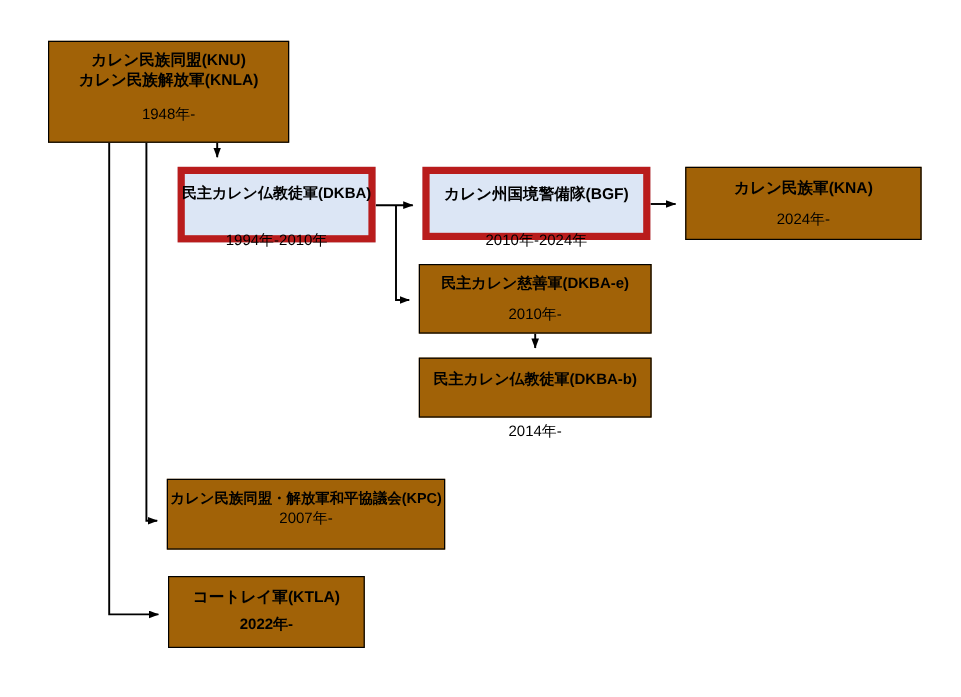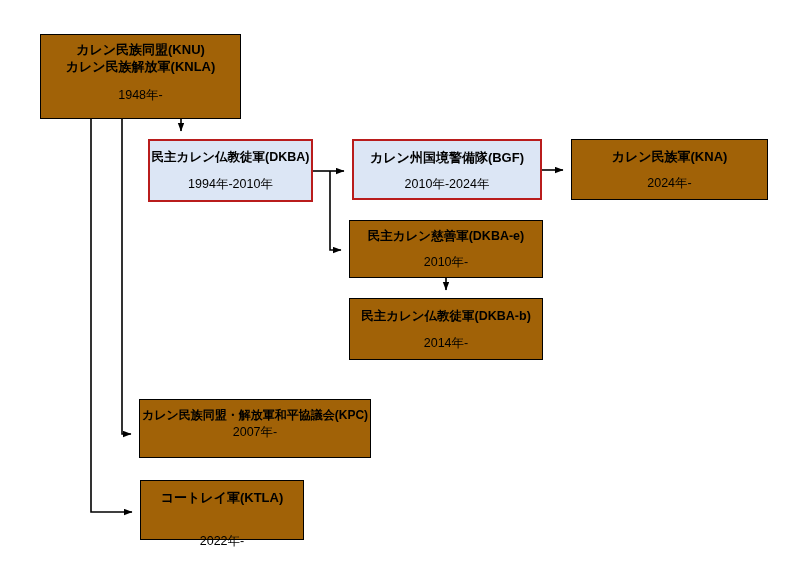--- a/index.html
+++ b/index.html
@@ -24,21 +24,22 @@
     border: 1px solid #000000;
     background: #a16207;
     display: flex;
     flex-direction: column;
     align-items: center;
     justify-content: flex-start;
     text-align: center;
   }
   .node.filled {
     background: #dce6f5;
-    border: 2px solid #b91c1c;
+    border: 6px solid #b91c1c;
+    gap: 12px;
   }
   .node .title {
     font-size: 13px;
     font-weight: bold;
     line-height: 17px;
     white-space: nowrap;
     letter-spacing: 0px;
   }
   .node .subtitle {
     font-size: 12.5px;
@@ -102,28 +103,28 @@
   <div class="node" style="left:571px; top:139px; width:197px; height:61px; padding-top:8px;">
     <div class="title">カレン民族軍(KNA)</div>
     <div class="subtitle" style="margin-top:10px;">2024年-</div>
   </div>
 
   <div class="node" style="left:349px; top:220px; width:194px; height:58px; padding-top:7px;">
     <div class="title" style="font-size:12.5px;">民主カレン慈善軍(DKBA-e)</div>
     <div class="subtitle" style="margin-top:9px;">2010年-</div>
   </div>
 
-  <div class="node" style="left:349px; top:298px; width:194px; height:62px; padding-top:9px;">
+  <div class="node" style="left:349px; top:298px; width:194px; height:50px; padding-top:9px;gap:16px;">
     <div class="title" style="font-size:12.5px;">民主カレン仏教徒軍(DKBA-b)</div>
     <div class="subtitle" style="margin-top:10px;">2014年-</div>
   </div>
 
   <div class="node" style="left:139px; top:399px; width:232px; height:59px; padding-top:7px;">
     <div class="title" style="font-size:12px;">カレン民族同盟・解放軍和平協議会(KPC)</div>
     <div class="subtitle" style="">2007年-</div>
   </div>
 
   <div class="node" style="left:140px; top:480px; width:164px; height:60px; padding-top:8px;">
     <div class="title">コートレイ軍(KTLA)</div>
-    <div class="subtitle" style="margin-top:27px;">2022年-</div>
+    <div class="subtitle" style="margin-top:6px;font-weight:bold;">2022年-</div>
   </div>
 
 </div>
 
 </body></html>

